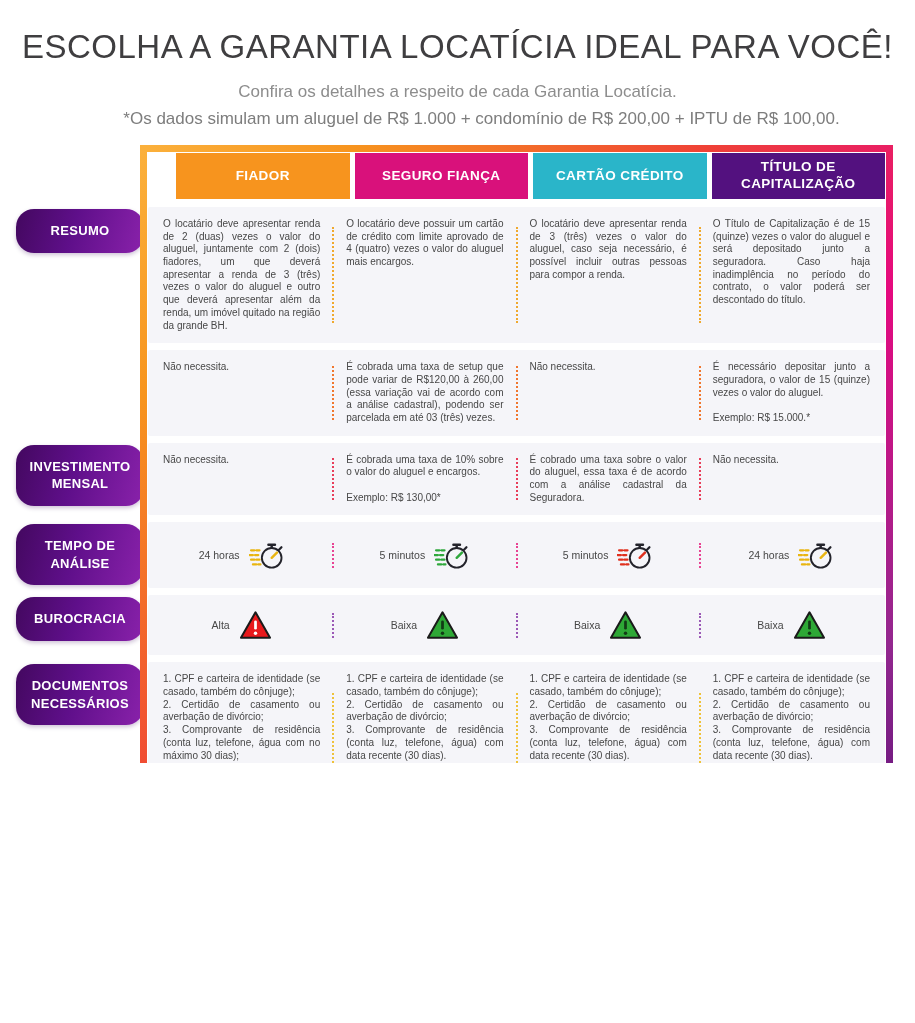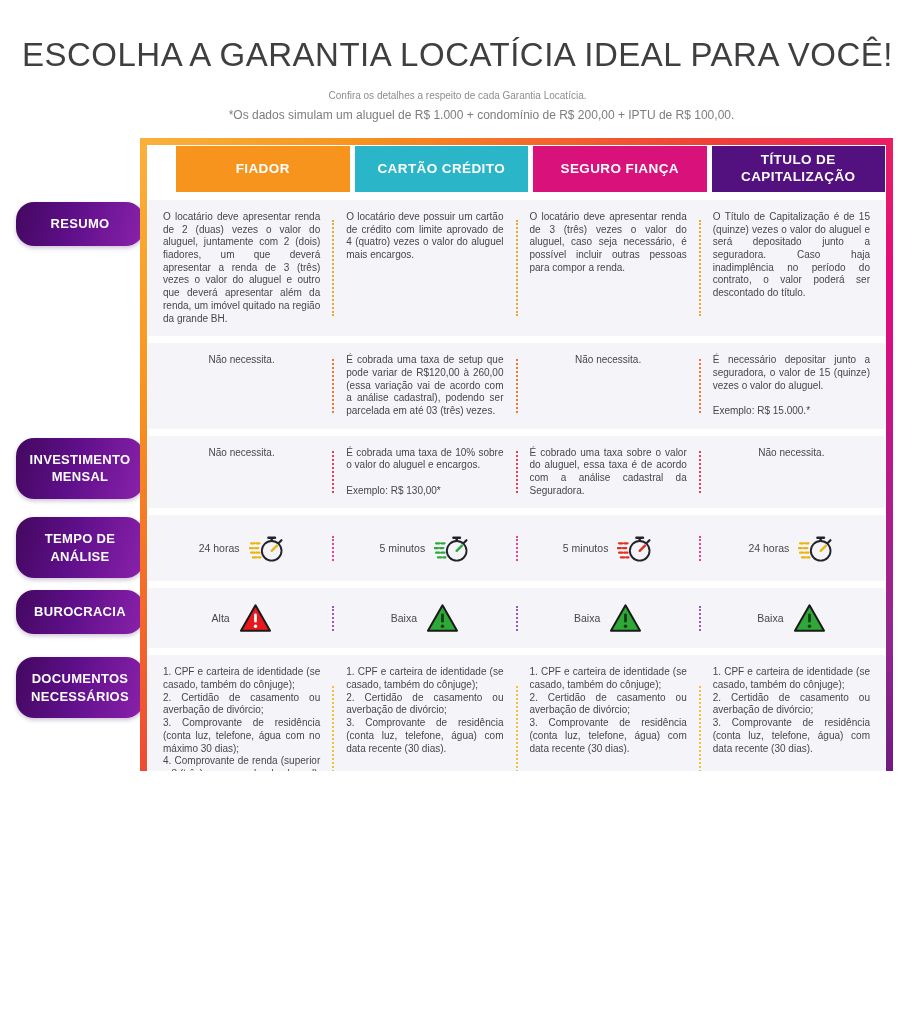--- a/index.html
+++ b/index.html
@@ -1,43 +1,43 @@
 <!DOCTYPE html>
 <html lang="pt-BR"><head>
 <meta charset="utf-8">
 <style>
   * { margin:0; padding:0; box-sizing:border-box; }
   html,body { background:#ffffff; }
   body { font-family:"Liberation Sans", sans-serif; color:#4a4a4a; }
-  .page { position:relative; width:915px; height:759px; margin:12px auto; overflow:hidden; background:#fff; }
+  .page { position:relative; width:915px; height:759px; margin:4px auto; overflow:hidden; background:#fff; }
 
   
   .hero { text-align:center; padding-top:24px; }
   .hero h1 { font-size:33px; font-weight:400; letter-spacing:.5px; color:#3f3e40; }
-  .hero .sub { margin-top:16px; font-size:10px; color:#8d8d8d; }
-  .hero .note { margin-top:7px; font-size:12px; color:#7d7d7d;padding-left:48px; }
+  .hero .sub { margin-top:16px; font-size:17px; color:#8d8d8d; }
+  .hero .note { margin-top:7px; font-size:17px; color:#7d7d7d;padding-left:48px; }
 
   
   .board { position:relative; margin-top:16px; padding:0 22px 0 140px; }
   .frame { position:absolute; top:0; left:140px; right:22px; bottom:0;
            border:7px solid transparent; pointer-events:none; z-index:3;
            border-image: linear-gradient(130deg,#fbb03b 0%,#f7941e 14%,#ef4136 38%,#e5097f 58%,#93278f 78%,#45096e 96%) 1; }
   .tbl { position:relative; padding:8px 8px 10px 8px; z-index:1; }
 
   
   .cols { display:grid; grid-template-columns:repeat(4,1fr); gap:5px; margin-bottom:8px;padding-left:28px; }
   .colh { min-height:46px; display:flex; align-items:center; justify-content:center; text-align:center;
           color:#fff; font-weight:bold; font-size:13.5px; letter-spacing:.4px; line-height:1.25; padding:4px 8px; }
 
   
   .brow { position:relative; display:grid; grid-template-columns:repeat(4,1fr);
           background:#f5f5f9; margin-bottom:7px; padding:11px 2px; border-radius:2px; }
   .cell { position:relative; padding:0 13px; font-size:10px; line-height:1.27; color:#474747;
           text-align:justify; white-space:pre-line; }
-  .cell.center { text-align:center; }
+  .cell.center { }
   .brow .cell + .cell::before { content:""; position:absolute; left:-1px; top:8%; height:84%;
           border-left:2px dotted var(--sep,#f0a92e); }
   .brow.middle { align-items:center; }
   .iconcell { display:flex; align-items:center; justify-content:center; gap:9px; white-space:normal; text-align:center; }
   .iconcell .txt { font-size:10.5px; }
 
   
   .rlabel { position:absolute; left:-132px; top:2px; width:128px; z-index:4;
             background:linear-gradient(105deg,#43085f 0%,#5f0f8a 45%,#8a22ab 100%);
             color:#fff; font-weight:bold; font-size:13px; letter-spacing:.3px; line-height:1.35;
@@ -66,22 +66,22 @@
     <div class="sub">Confira os detalhes a respeito de cada Garantia Locatícia.</div>
     <div class="note">*Os dados simulam um aluguel de R$ 1.000 + condomínio de R$ 200,00 + IPTU de R$ 100,00.</div>
   </div>
 
   <div class="board">
     <div class="frame"></div>
     <div class="tbl">
 
       <div class="cols">
         <div class="colh" style="background: rgb(247, 148, 30);">FIADOR</div>
+        <div class="colh" style="background: rgb(217, 17, 123);">SEGURO FIANÇA</div>
         <div class="colh" style="background: rgb(42, 181, 201);">CARTÃO CRÉDITO</div>
-        <div class="colh" style="background: rgb(217, 17, 123);">SEGURO FIANÇA</div>
         <div class="colh" style="background: rgb(83, 17, 127);">TÍTULO DE CAPITALIZAÇÃO</div>
       </div>
 
       <div class="brow r-resumo" style="--sep: #f0a92e;">
         <div class="rlabel">RESUMO</div>
         <div class="cell">O locatário deve apresentar renda de 2 (duas) vezes o valor do aluguel, juntamente com 2 (dois) fiadores, um que deverá apresentar a renda de 3 (três) vezes o valor do aluguel e outro que deverá apresentar além da renda, um imóvel quitado na região da grande BH.</div>
         <div class="cell">O locatário deve possuir um cartão de crédito com limite aprovado de 4 (quatro) vezes o valor do aluguel mais encargos.</div>
         <div class="cell">O locatário deve apresentar renda de 3 (três) vezes o valor do aluguel, caso seja necessário, é possível incluir outras pessoas para compor a renda.</div>
         <div class="cell">O Título de Capitalização é de 15 (quinze) vezes o valor do aluguel e será depositado junto a seguradora. Caso haja inadimplência no período do contrato, o valor poderá ser descontado do título.</div>
       </div>

